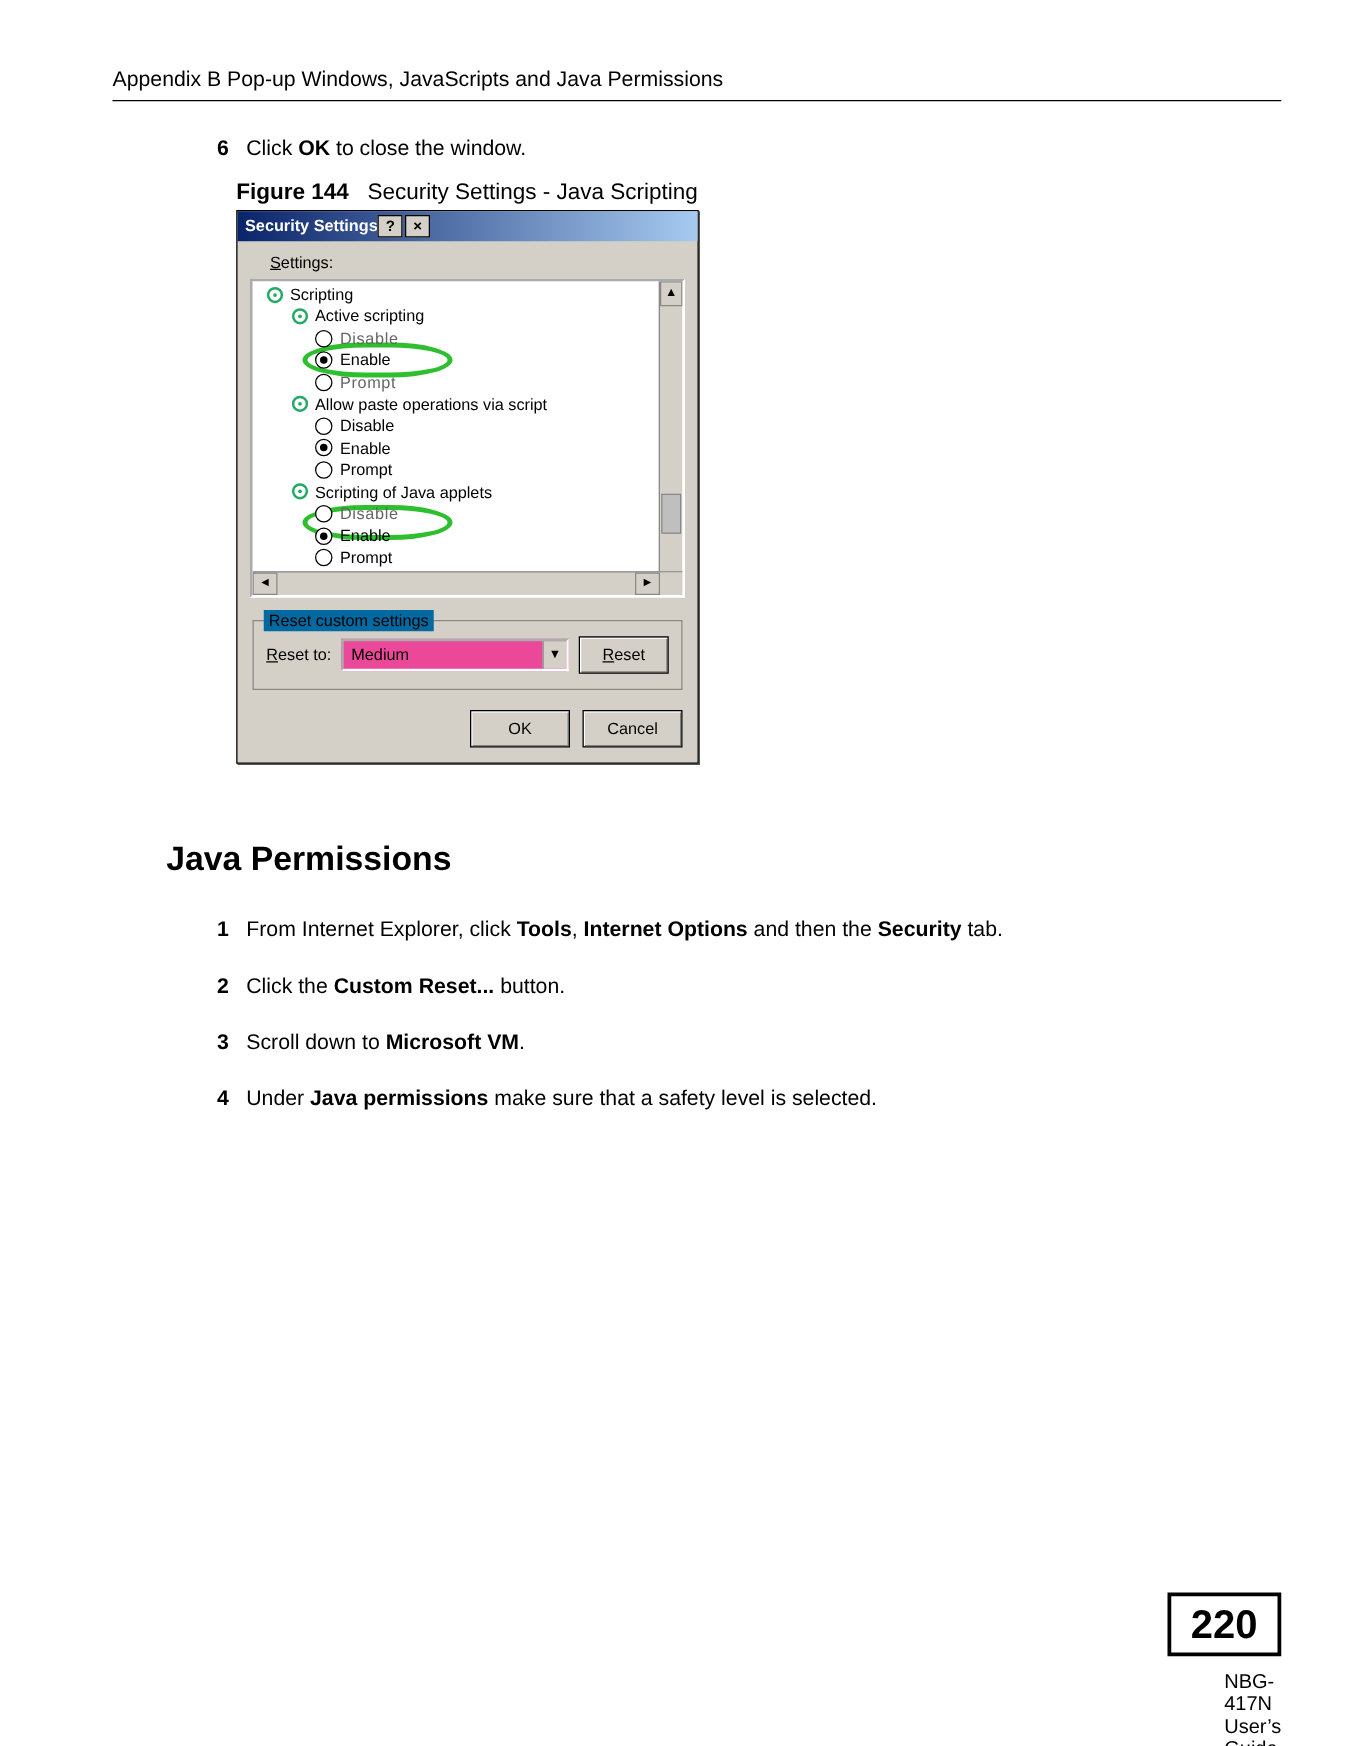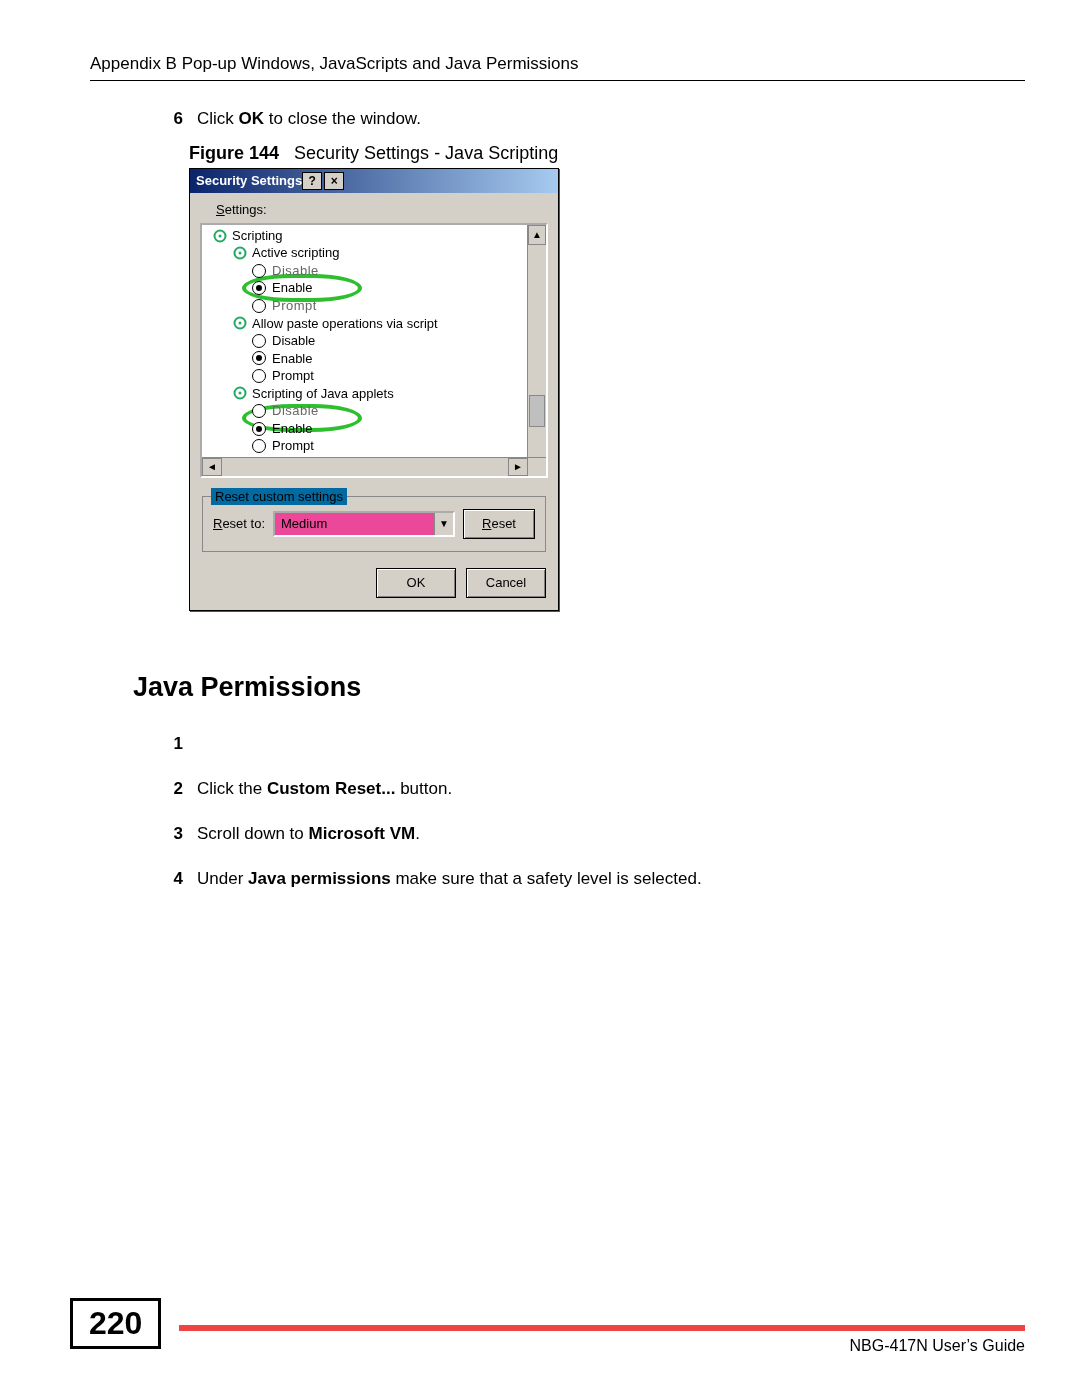--- a/index.html
+++ b/index.html
@@ -14,20 +14,21 @@
     position:absolute;left:90px;right:55px;top:54px;
     font-family:Liberation Sans, sans-serif;
     font-size:17px;
     border-bottom:1px solid #000;
     padding-bottom:6px;
   }
   .footer-area{
     position:absolute;left:70px;right:55px;bottom:48px;
     display:flex;align-items:flex-end;justify-content:flex-start;
     font-family:Arial, Helvetica, sans-serif;
+    flex-direction:column;
   }
   .page-num-box{
     border:3px solid #000;
     padding:4px 16px;
     font-size:32px;font-weight:bold;
     font-family:Arial, Helvetica, sans-serif;
   }
   .footer-line{
     flex:1;border-top:6px solid #ef4444;margin:0 0 18px 18px;
     position:relative;
@@ -318,20 +319,23 @@
         <div class="btn cancel-btn">Cancel</div>
       </div>
     </div>
   </div>
 
   <div class="section-h">Java Permissions</div>
 
   <div class="steps-block">
     <div class="step">
       <span class="num">1</span>
+      <span>
+        <span>From Internet Explorer, click </span><b>Tools</b><span>, </span><b>Internet Options</b><span> and then the </span><b>Security</b><span> tab.</span>
+      </span>
     </div>
     <div class="step">
       <span class="num">2</span>
       <span>
         <span>Click the </span><b>Custom Reset...</b><span> button.</span>
       </span>
     </div>
     <div class="step">
       <span class="num">3</span>
       <span>

